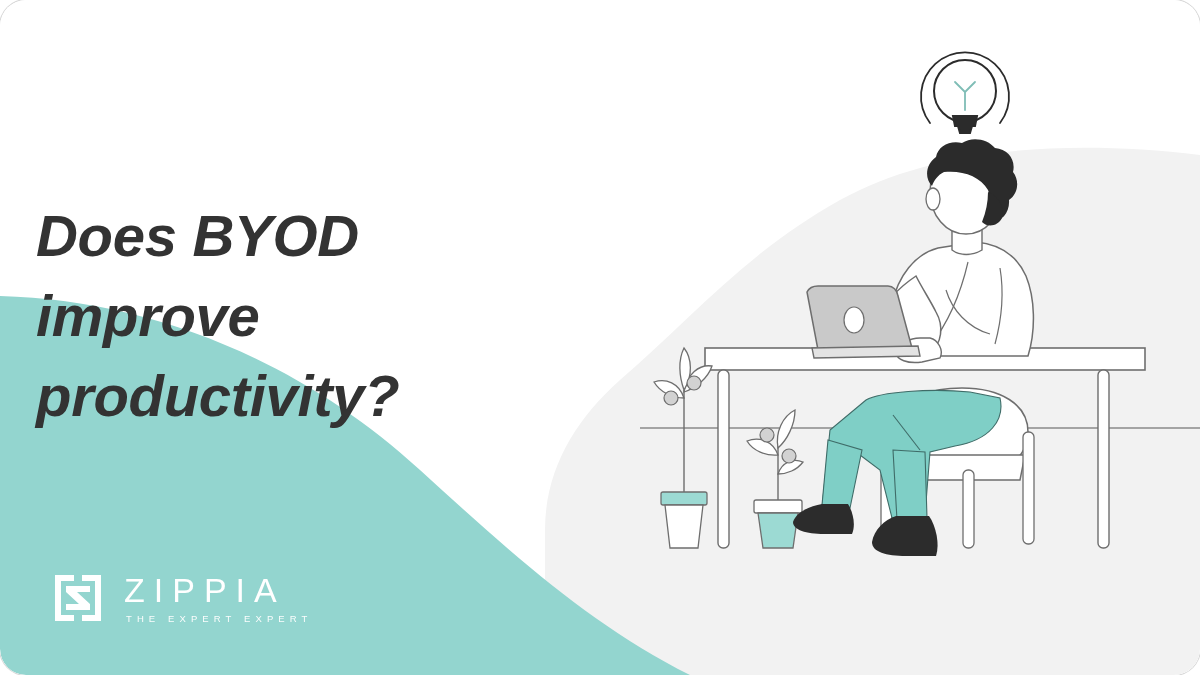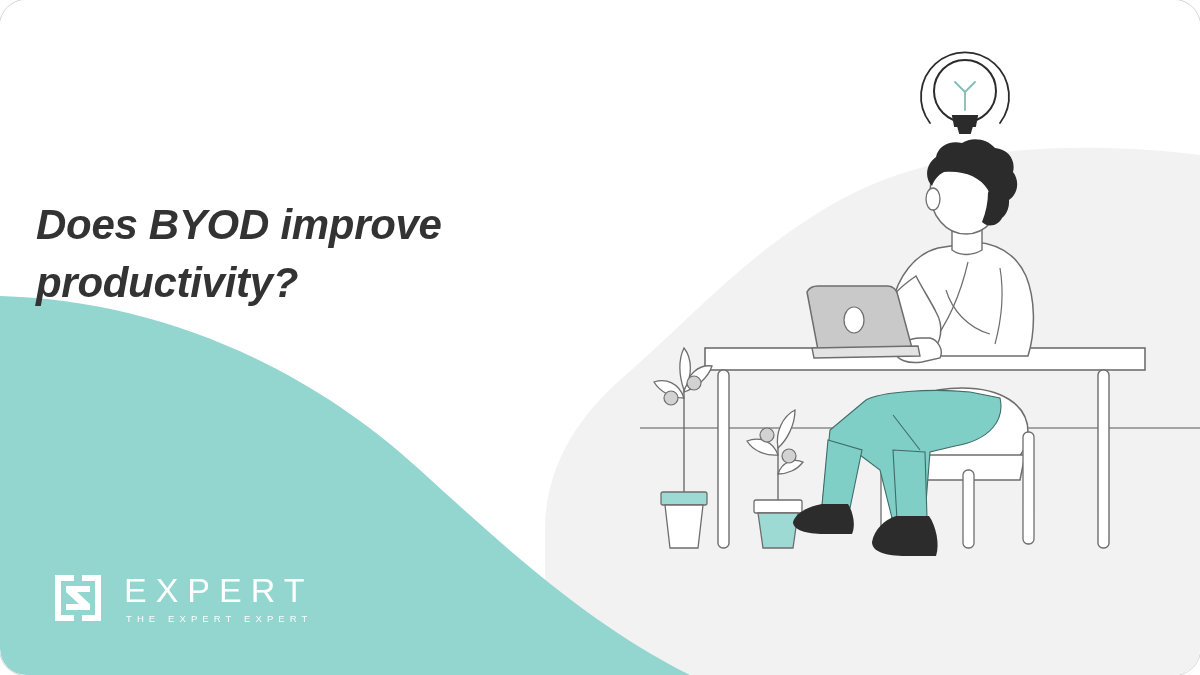--- a/index.html
+++ b/index.html
@@ -25,21 +25,21 @@
     height: 675px;
     display: block;
   }
   .headline {
     position: absolute;
     left: 36px;
     top: 196px;
     width: 560px;
     margin: 0;
     font-family: "Liberation Sans", sans-serif;
-    font-size: 42px;
+    font-size: 58px;
     line-height: 1.38;
     font-weight: 700;
     font-style: italic;
     letter-spacing: -0.3px;
     color: #333333;
     z-index: 6;
     pointer-events: none;
   }
   .brand {
     position: absolute;
@@ -245,18 +245,18 @@
 
   <h1 class="headline">Does BYOD improve productivity?</h1>
 
   <div class="brand">
     <svg class="brand-mark" viewBox="0 0 52 52">
       <path d="M 3 3 L 22 3 L 22 9 L 9 9 L 9 43 L 22 43 L 22 49 L 3 49 Z" fill="#ffffff"></path>
       <path d="M 30 3 L 49 3 L 49 49 L 30 49 L 30 43 L 43 43 L 43 9 L 30 9 Z" fill="#ffffff"></path>
       <path d="M 14 14 L 38 14 L 38 20 L 25 20 L 38 32 L 38 38 L 14 38 L 14 32 L 27 32 L 14 20 Z" fill="#ffffff"></path>
     </svg>
     <div class="brand-words">
-      <span class="brand-name">EXPERT</span>
+      <span class="brand-name">ZIPPIA</span>
       <span class="brand-tagline">THE EXPERT EXPERT</span>
     </div>
   </div>
 
 </div>
 
 </body></html>

